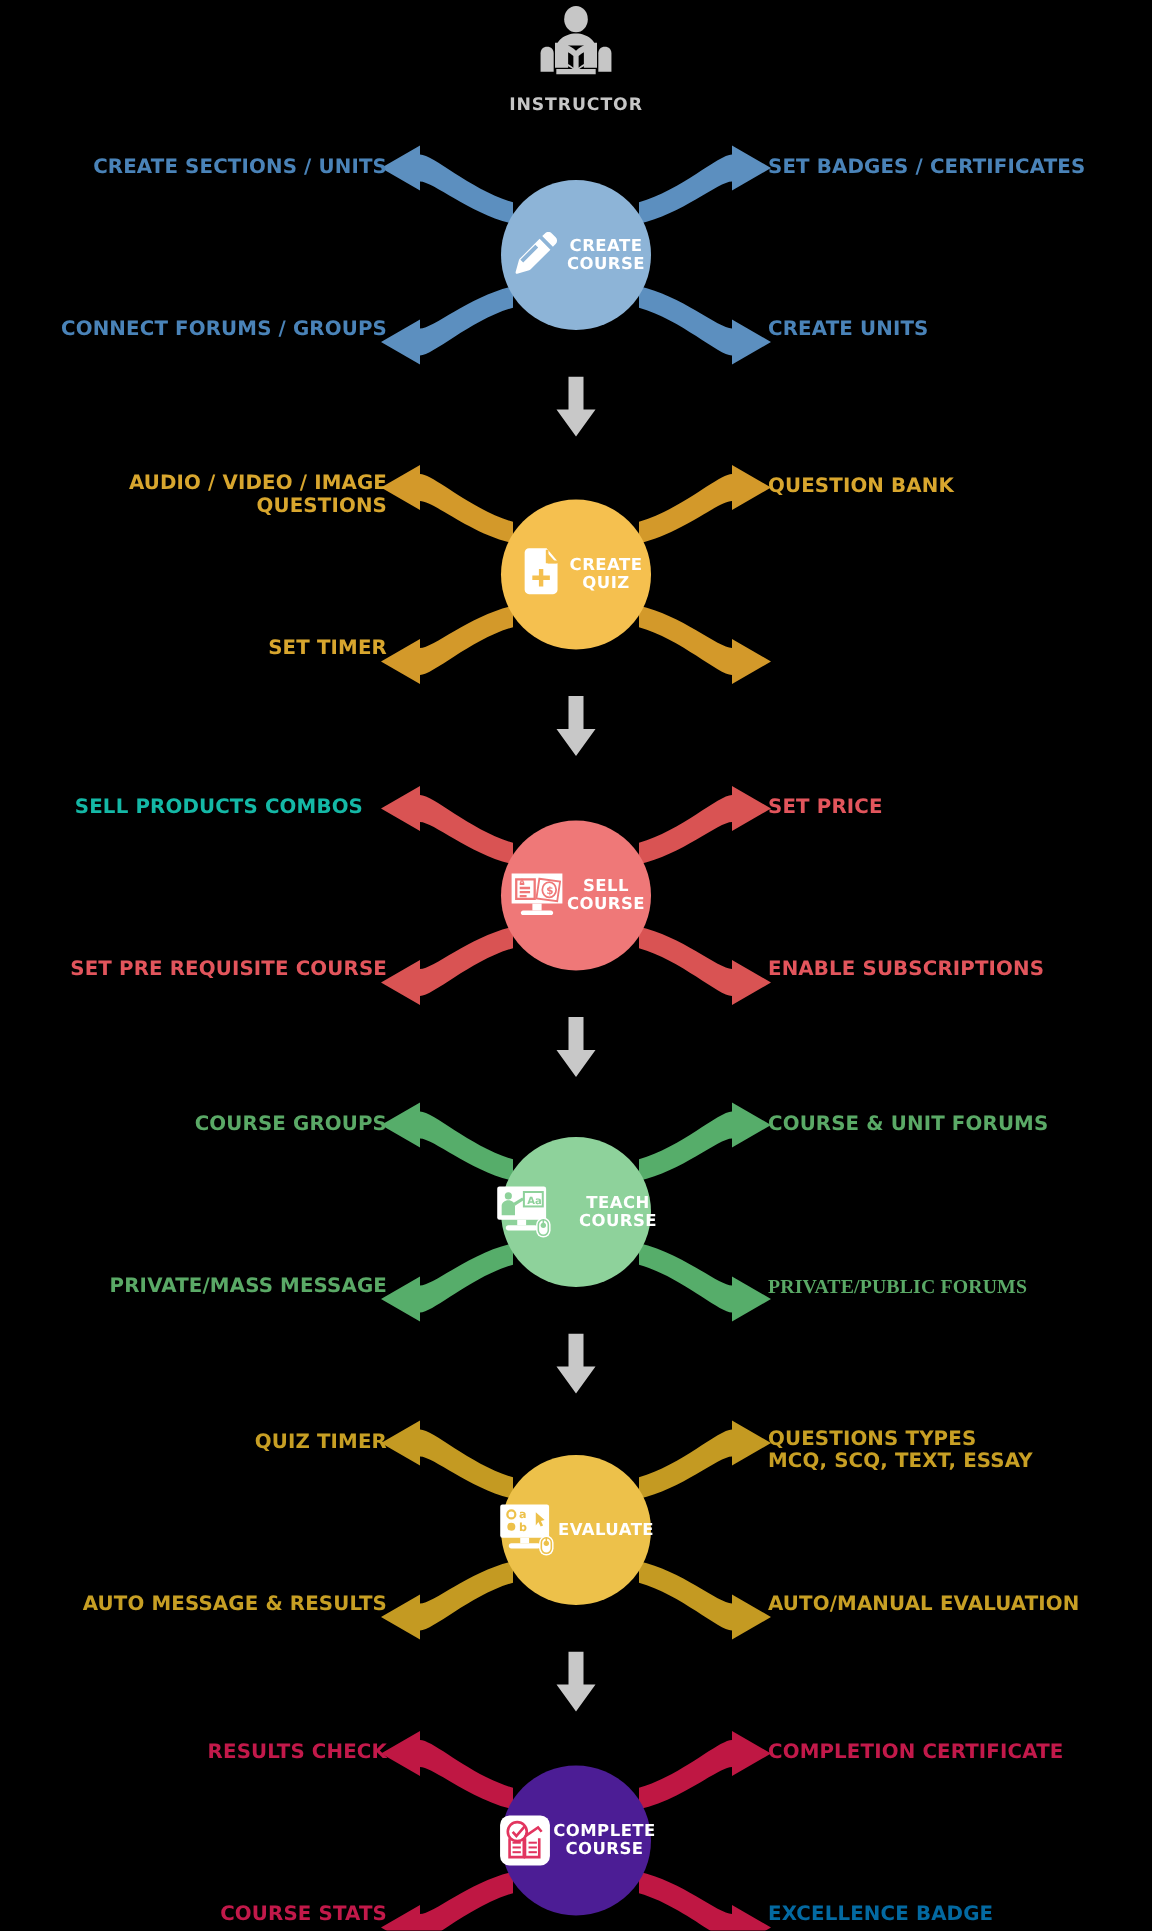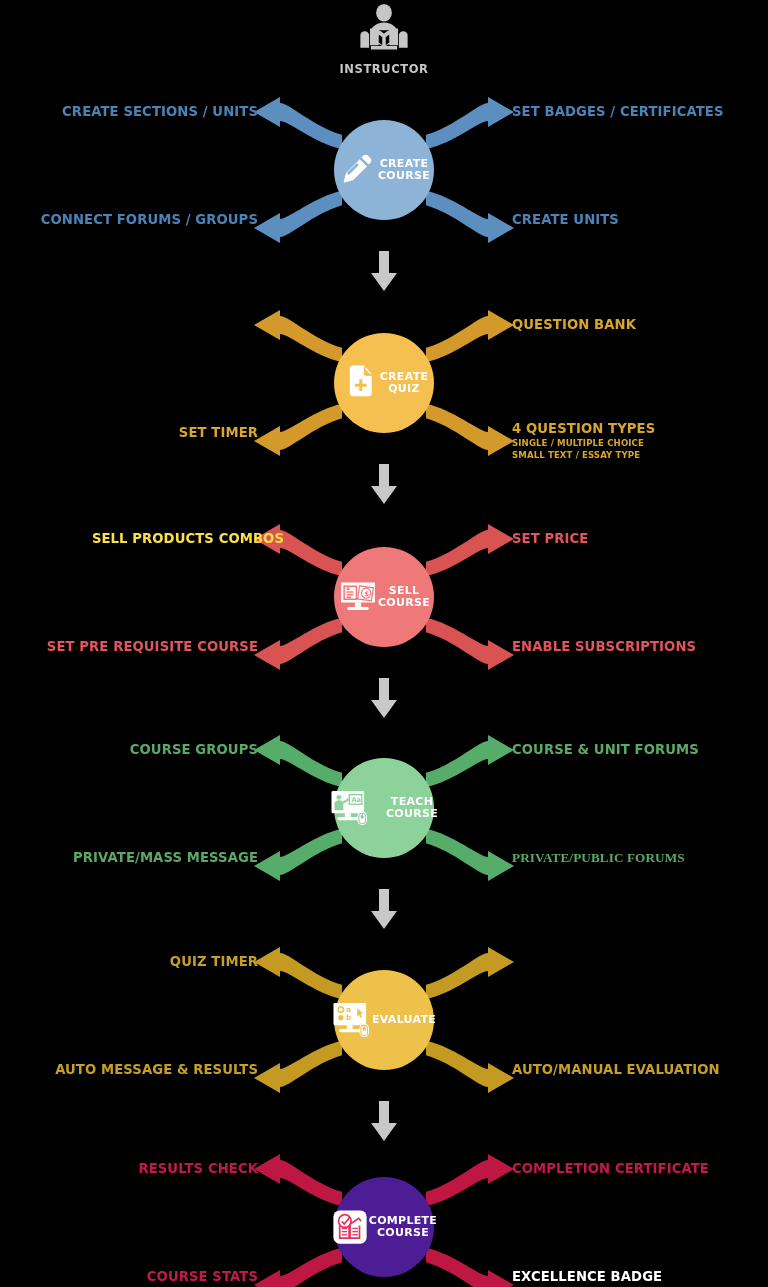--- a/index.html
+++ b/index.html
@@ -228,30 +228,29 @@
             <g fill="#fff">
       <path d="M30 2H14c-2.2 0-4 1.8-4 4v34c0 2.2 1.8 4 4 4h22c2.2 0 4-1.8 4-4V14L30 2zm1 14V6.5L39.5 16H31z"></path>
       <path d="M30.5 3.5v11h11" fill="none" stroke="#f5c04f" stroke-width="2.4"></path>
       <path d="M23 21h4v6h6v4h-6v6h-4v-6h-6v-4h6v-6z" fill="#f5c04f"></path>
     </g>
           </svg>
         </div>
         <div class="hub-title"><span>CREATE</span><br>
          <span>QUIZ</span></div>
       </div>
+      <div class="lbl l" style="color: rgb(216, 166, 46); top: 8px; right: 510px; text-align: right;">
+        <span class="l2">AUDIO / VIDEO / IMAGE</span>
+        <span class="l2">QUESTIONS</span>
+      </div>
       <div class="lbl r" style="color: rgb(216, 166, 46); top: 10px; left: 512px; text-align: left;">
         <span class="l2">QUESTION BANK</span>
       </div>
       <div class="lbl l" style="color: rgb(216, 166, 46); top: 118px; right: 510px; text-align: right;">
         <span class="l2">SET TIMER</span>
-      </div>
-      <div class="lbl r" style="color: rgb(216, 166, 46); top: 114px; left: 512px; text-align: left;">
-        <span class="l2">4 QUESTION TYPES</span>
-        <span class="sub">SINGLE / MULTIPLE CHOICE</span>
-        <span class="sub">SMALL TEXT / ESSAY TYPE</span>
       </div>
     </div>
     <div class="stage" style="top: 522px;">
       <div class="svg-layer"><svg width="768" height="150" viewBox="0 0 768 150">
           <path d="M 342 39.85
           C 314 31.9 289 8 280 8
           L 280 2
           L 254 17
           L 280 32
           L 280 26
@@ -301,21 +300,21 @@
     <g>
       <path d="M28 8.5l18 2.5-2.5 17-18-2.5z" fill="#fff" stroke="#ef7878" stroke-width="1.6"></path>
       <ellipse cx="36.6" cy="18" rx="6" ry="6.6" fill="none" stroke="#ef7878" stroke-width="1.5"></ellipse>
       <text x="34" y="21.4" fill="#ef7878" font-family="DejaVu Sans" font-size="9" font-weight="bold">$</text>
     </g>
           </svg>
         </div>
         <div class="hub-title"><span>SELL</span><br>
          <span>COURSE</span></div>
       </div>
-      <div class="lbl l" style="color: #fde047; top: 10px; right: 484px; text-align: center;">
+      <div class="lbl l" style="color: #14b8a6; top: 10px; right: 526px; text-align: center;">
         <span class="l2">SELL PRODUCTS COMBOS</span>
       </div>
       <div class="lbl r" style="color: rgb(226, 85, 92); top: 10px; left: 512px; text-align: left;">
         <span class="l2">SET PRICE</span>
       </div>
       <div class="lbl l" style="color: rgb(226, 85, 92); top: 118px; right: 510px; text-align: right;">
         <span class="l2">SET PRE REQUISITE COURSE</span>
       </div>
       <div class="lbl r" style="color: rgb(226, 85, 92); top: 118px; left: 512px; text-align: center;">
         <span class="l2">ENABLE SUBSCRIPTIONS</span>
@@ -452,20 +451,24 @@
       <rect x="39" y="32" width="9" height="14" rx="4.5" fill="none" stroke="#edc14a" stroke-width="1.4"></rect>
       <path d="M43.5 32v6" stroke="#edc14a" stroke-width="1.4"></path>
       <circle cx="43.5" cy="37" r="2.4" fill="#edc14a"></circle>
     </g>
           </svg>
         </div>
         <div class="hub-title"><span>EVALUATE</span></div>
       </div>
       <div class="lbl l" style="color: rgb(199, 159, 36); top: 10px; right: 510px; text-align: right;">
         <span class="l2">QUIZ TIMER</span>
+      </div>
+      <div class="lbl r" style="color: rgb(199, 159, 36); top: 8px; left: 512px; text-align: left;">
+        <span class="l2">QUESTIONS TYPES</span>
+        <span class="l2">MCQ, SCQ, TEXT, ESSAY</span>
       </div>
       <div class="lbl l" style="color: rgb(199, 159, 36); top: 118px; right: 510px; text-align: right;">
         <span class="l2">AUTO MESSAGE &amp; RESULTS</span>
       </div>
       <div class="lbl r" style="color: rgb(199, 159, 36); top: 118px; left: 512px; text-align: left;">
         <span class="l2">AUTO/MANUAL EVALUATION</span>
       </div>
     </div>
     <div class="stage" style="top: 1152px;">
       <div class="svg-layer"><svg width="768" height="150" viewBox="0 0 768 150">
@@ -529,21 +532,21 @@
       </div>
       <div class="lbl l" style="color: rgb(194, 25, 74); top: 10px; right: 510px; text-align: right;">
         <span class="l2">RESULTS CHECK</span>
       </div>
       <div class="lbl r" style="color: rgb(194, 25, 74); top: 10px; left: 512px; text-align: left;">
         <span class="l2">COMPLETION CERTIFICATE</span>
       </div>
       <div class="lbl l" style="color: rgb(194, 25, 74); top: 118px; right: 510px; text-align: right;">
         <span class="l2">COURSE STATS</span>
       </div>
-      <div class="lbl r" style="color: #ffffff; top: 118px; left: 512px; text-align: right;">
+      <div class="lbl r" style="color: #0369a1; top: 118px; left: 512px; text-align: right;">
         <span class="l2">EXCELLENCE BADGE</span>
       </div>
     </div>
     <div class="connector" style="top: 251px;">
       <svg width="30" height="42" viewBox="0 0 30 42">
       <path d="M10 0h10v22h8L15 40 2 22h8z" fill="#c8c8c8"></path>
     </svg>
     </div>
     <div class="connector" style="top: 464px;">
       <svg width="30" height="42" viewBox="0 0 30 42">

